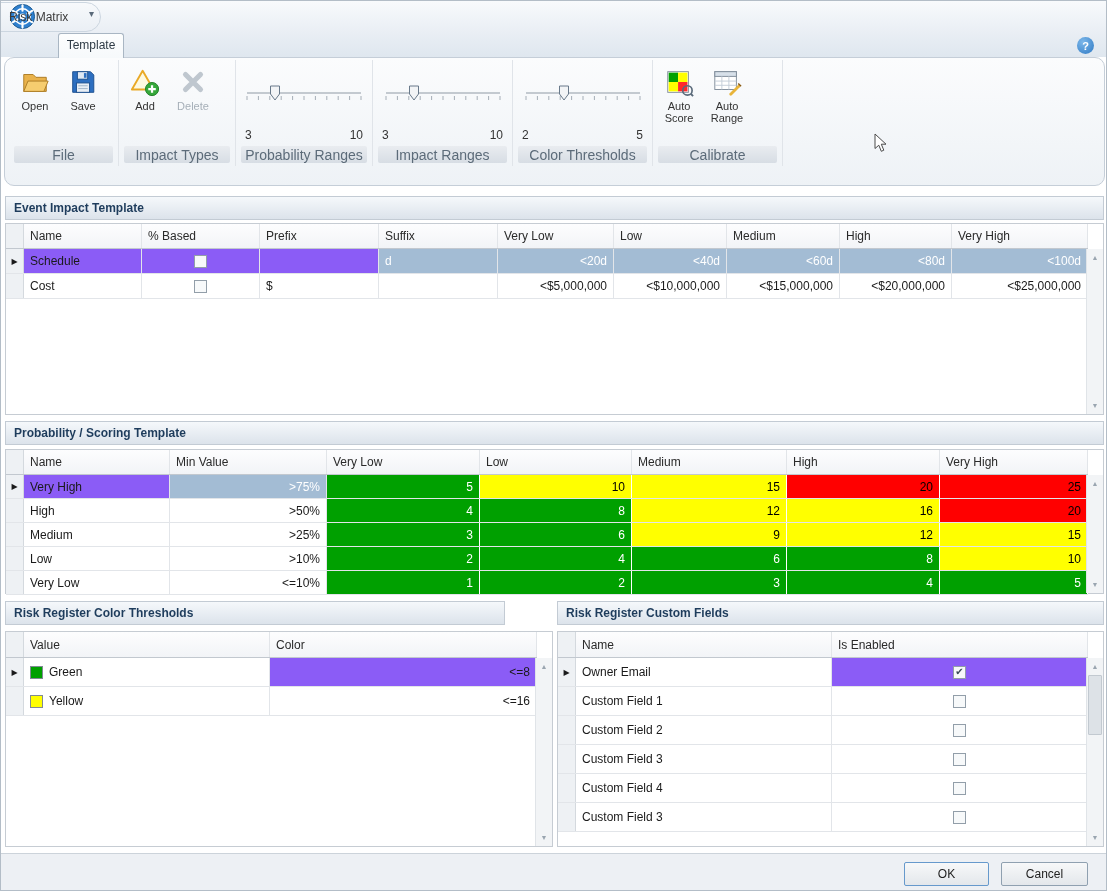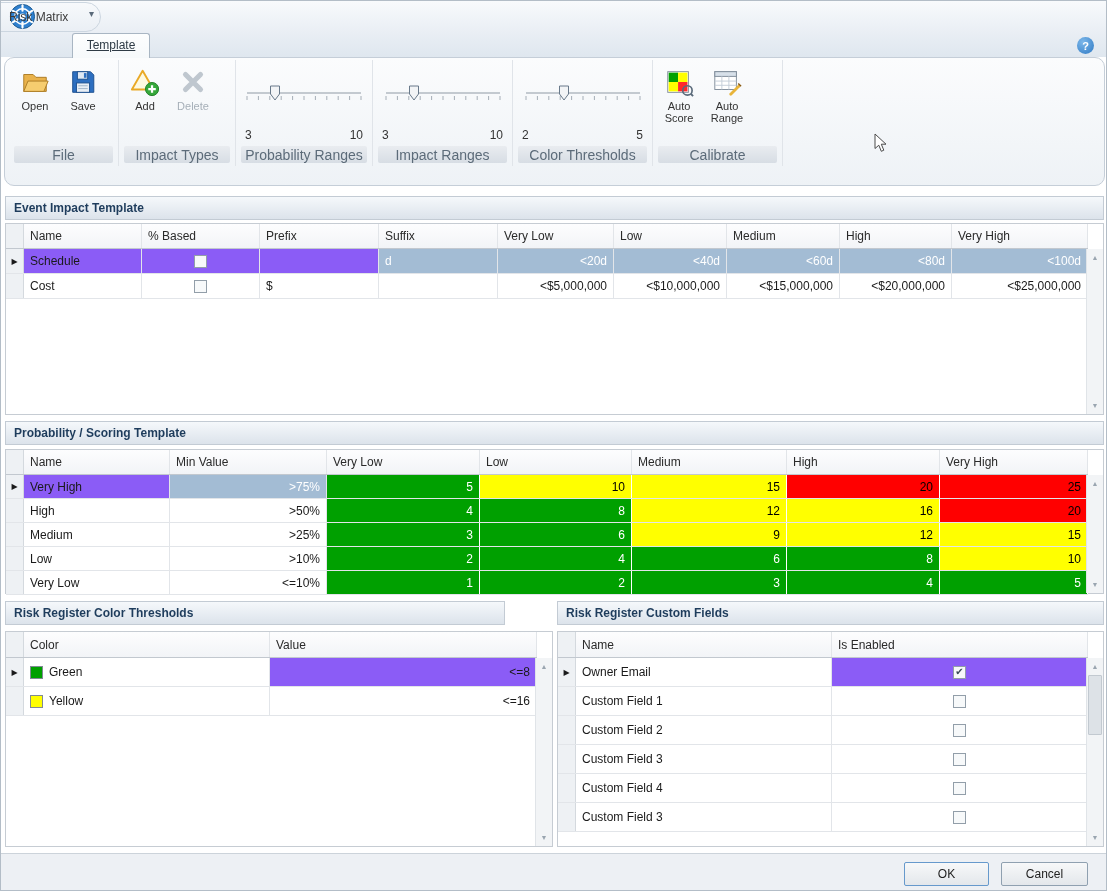--- a/index.html
+++ b/index.html
@@ -12,23 +12,23 @@
   .titlebar { position:absolute; left:0; top:0; width:100%; height:32px;
     background:linear-gradient(#f8fafc,#e9eef4); }
   .qat-outline { position:absolute; left:-12px; top:1px; width:110px; height:28px;
     border:1px solid #ccd6e0; border-radius:0 15px 15px 0; }
   .app-icon { position:absolute; left:8px; top:2px; width:27px; height:27px; }
   .qat-drop { position:absolute; left:88px; top:7px; font-size:10px; color:#5a6a7a; }
   .win-title { position:absolute; left:8px; top:9px; width:100%; text-align:left; color:#3b3b3b; }
   
   .tabrow { position:absolute; left:0; top:32px; width:100%; height:24px;
     background:linear-gradient(#e9eef4,#dfe7ef); }
-  .ribbon-tab { position:absolute; left:71px; top:32px; width:78px; height:25px; z-index:3;
+  .ribbon-tab { position:absolute; left:57px; top:32px; width:66px; height:25px; z-index:3;
     background:linear-gradient(#fdfefe,#f6f9fb); border:1px solid #a9b6c3; border-bottom:none;
-    border-radius:3px 3px 0 0; box-sizing:border-box; text-align:center; line-height:23px; color:#2f3b46;text-decoration:underline; }
+    border-radius:3px 3px 0 0; box-sizing:border-box; text-align:center; line-height:23px; color:#2f3b46; }
   .help-btn { position:absolute; left:1076px; top:36px; width:17px; height:17px; border-radius:50%;
     background:radial-gradient(circle at 35% 30%, #7cb7ea, #2f7ac4); color:#fff; font-weight:bold;
     font-size:11px; display:flex; align-items:center; justify-content:center; }
   
   .ribbon { position:absolute; left:3px; top:56px; width:1101px; height:129px; box-sizing:border-box;
     background:linear-gradient(#fbfcfd,#eef2f6); border:1px solid #c5ced8; border-radius:10px; z-index:1; }
   .group { position:absolute; top:2px; height:106px; box-sizing:border-box;
     border-right:1px solid #e0e4e9; display:flex; flex-direction:column; }
   .group-content { flex:1; display:flex; padding:2px 2px 0 2px; }
   .group-label { height:17px; margin:0 5px 3px 5px; background:linear-gradient(#e9ecf0,#d7dde4);
@@ -379,22 +379,22 @@
         </div>
     </div>
   </div>
 
   <div class="section-header" style="left:4px; top:600px; width:500px;">
     <span>Risk Register Color Thresholds</span>
   </div>
   <div class="table" style="left:4px; top:630px; width:548px; height:216px;">
     <div class="trow thead th-grid">
       <div class="cell indicator"></div>
+      <div class="cell">Value</div>
       <div class="cell">Color</div>
-      <div class="cell">Value</div>
     </div>
     <div class="trow th-grid">
       <div class="cell indicator">
           <span class="sel-arrow show">▶</span>
         </div>
       <div class="cell">
           <span class="swatch" style="background: rgb(0, 160, 0);"></span>
           <span>Green</span>
         </div>
       <div class="cell right sel-light">&lt;=8</div>

